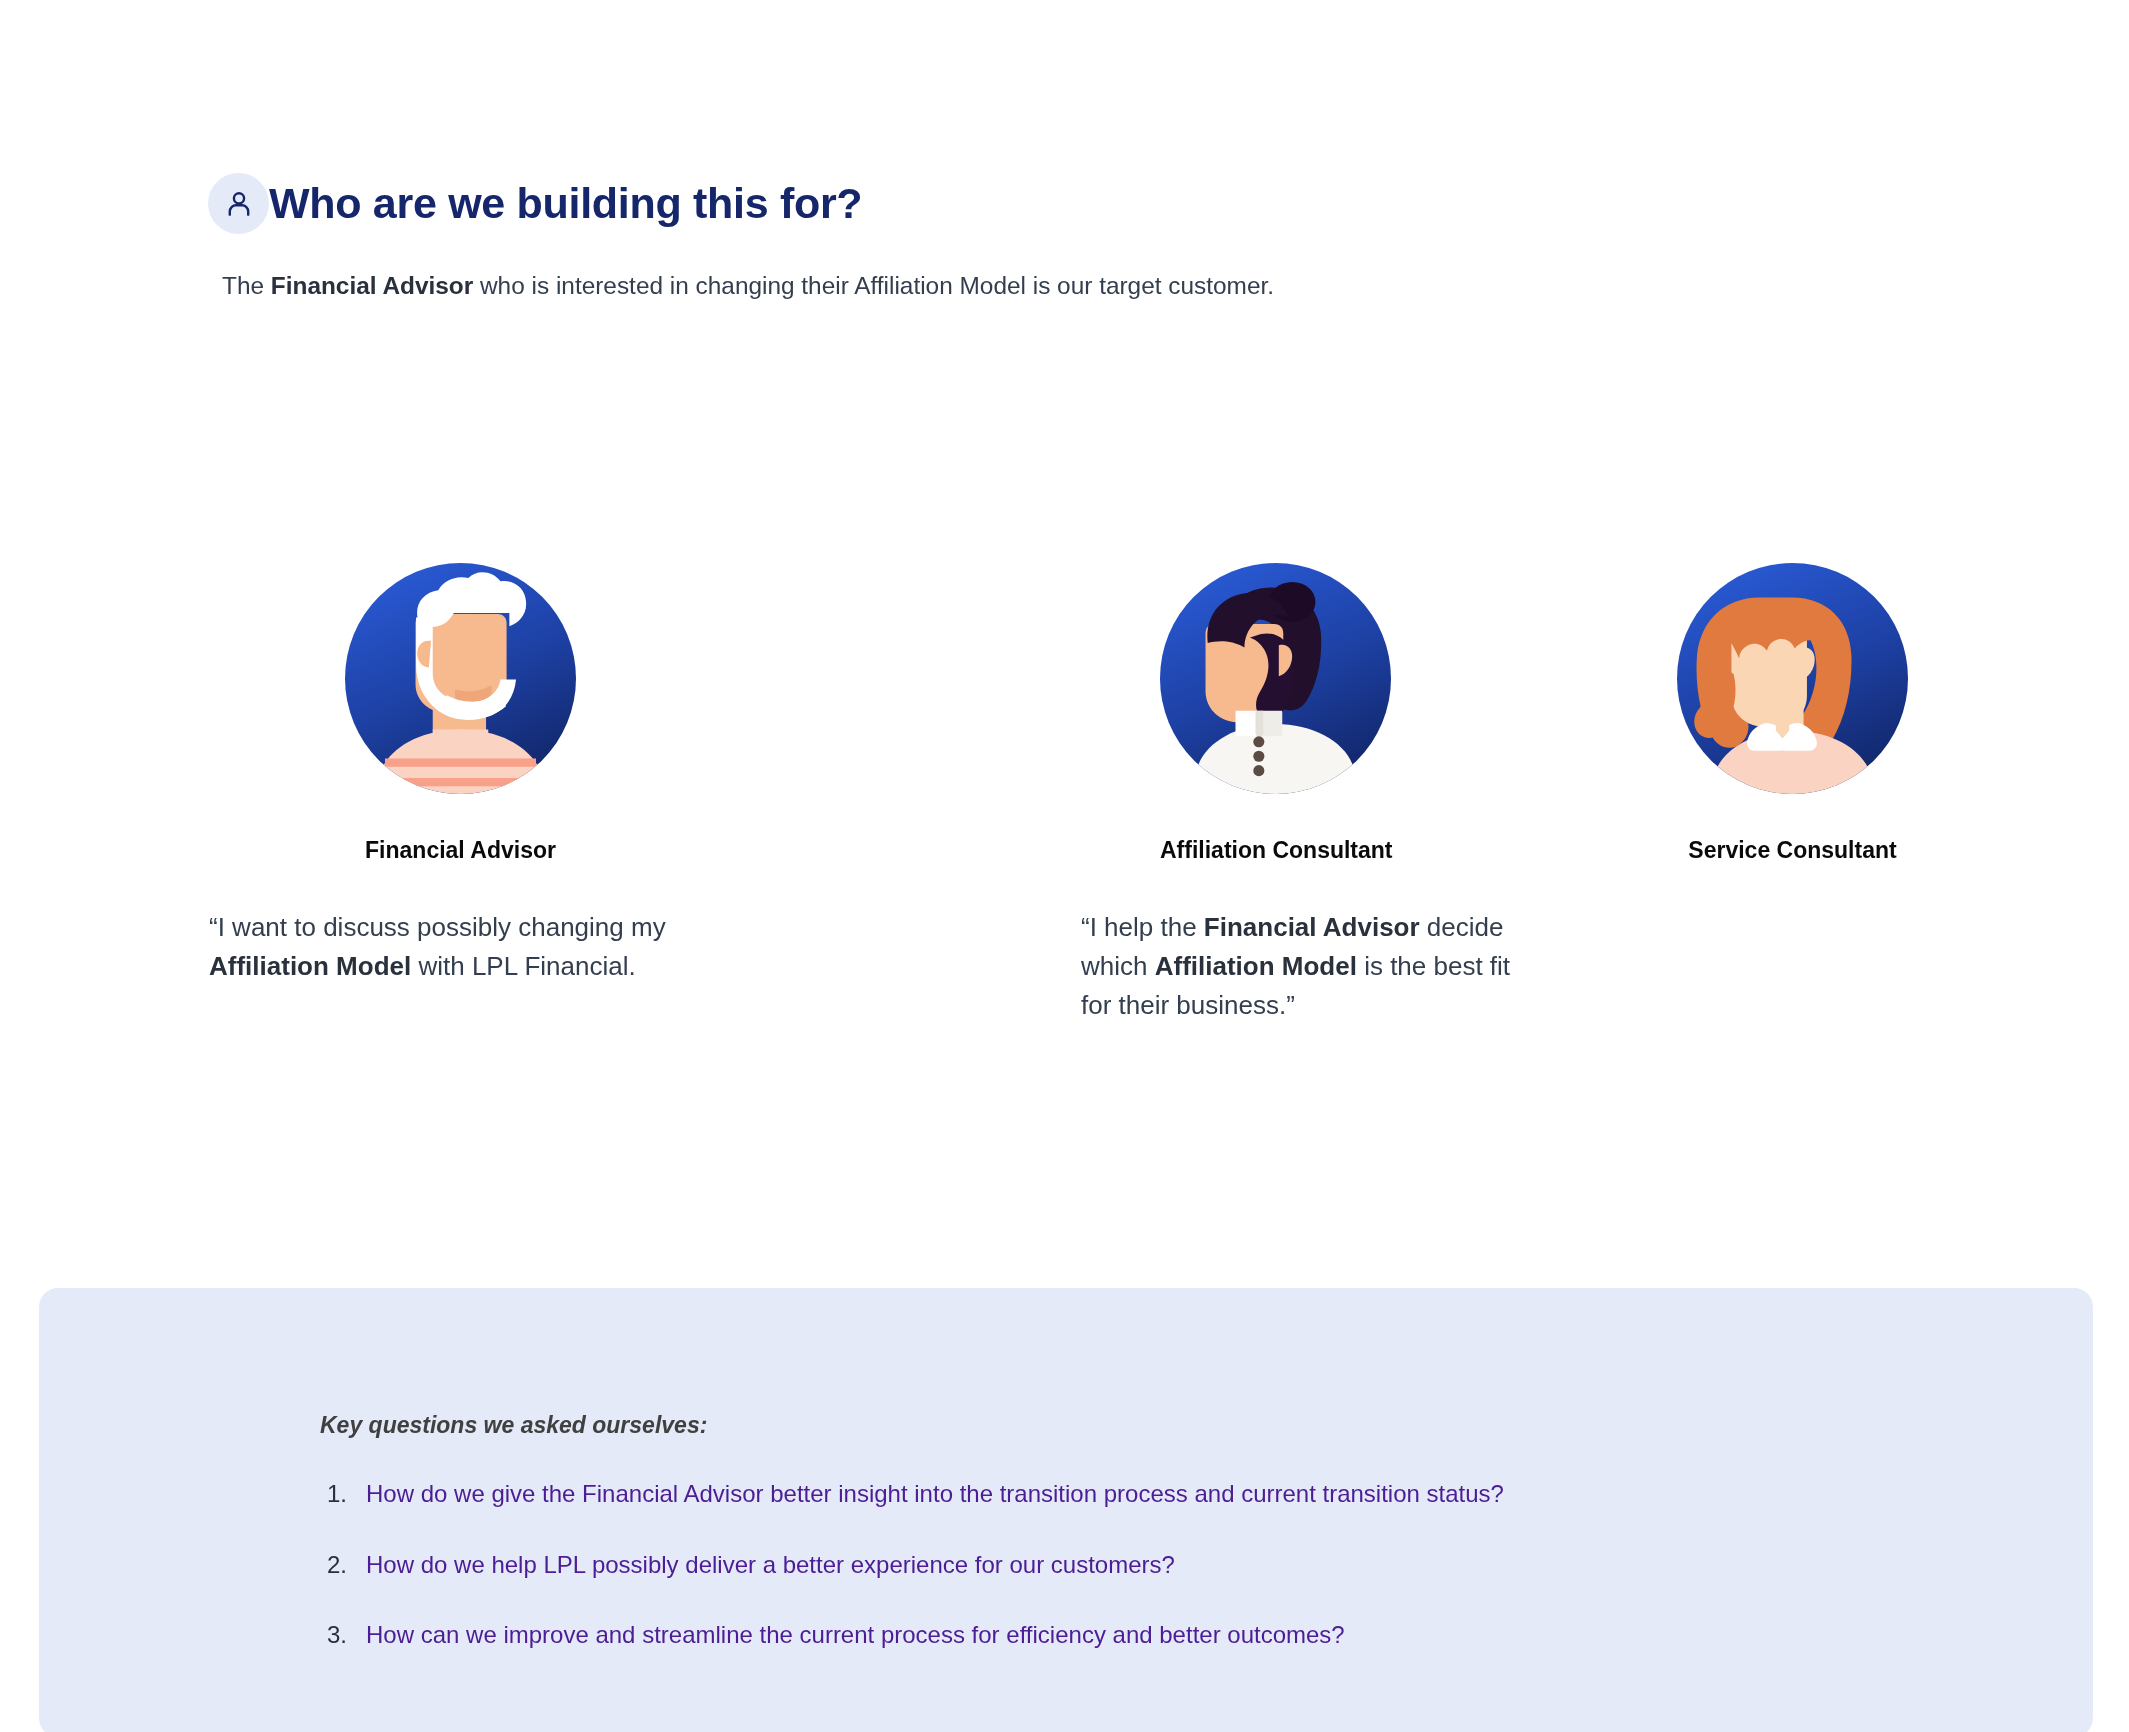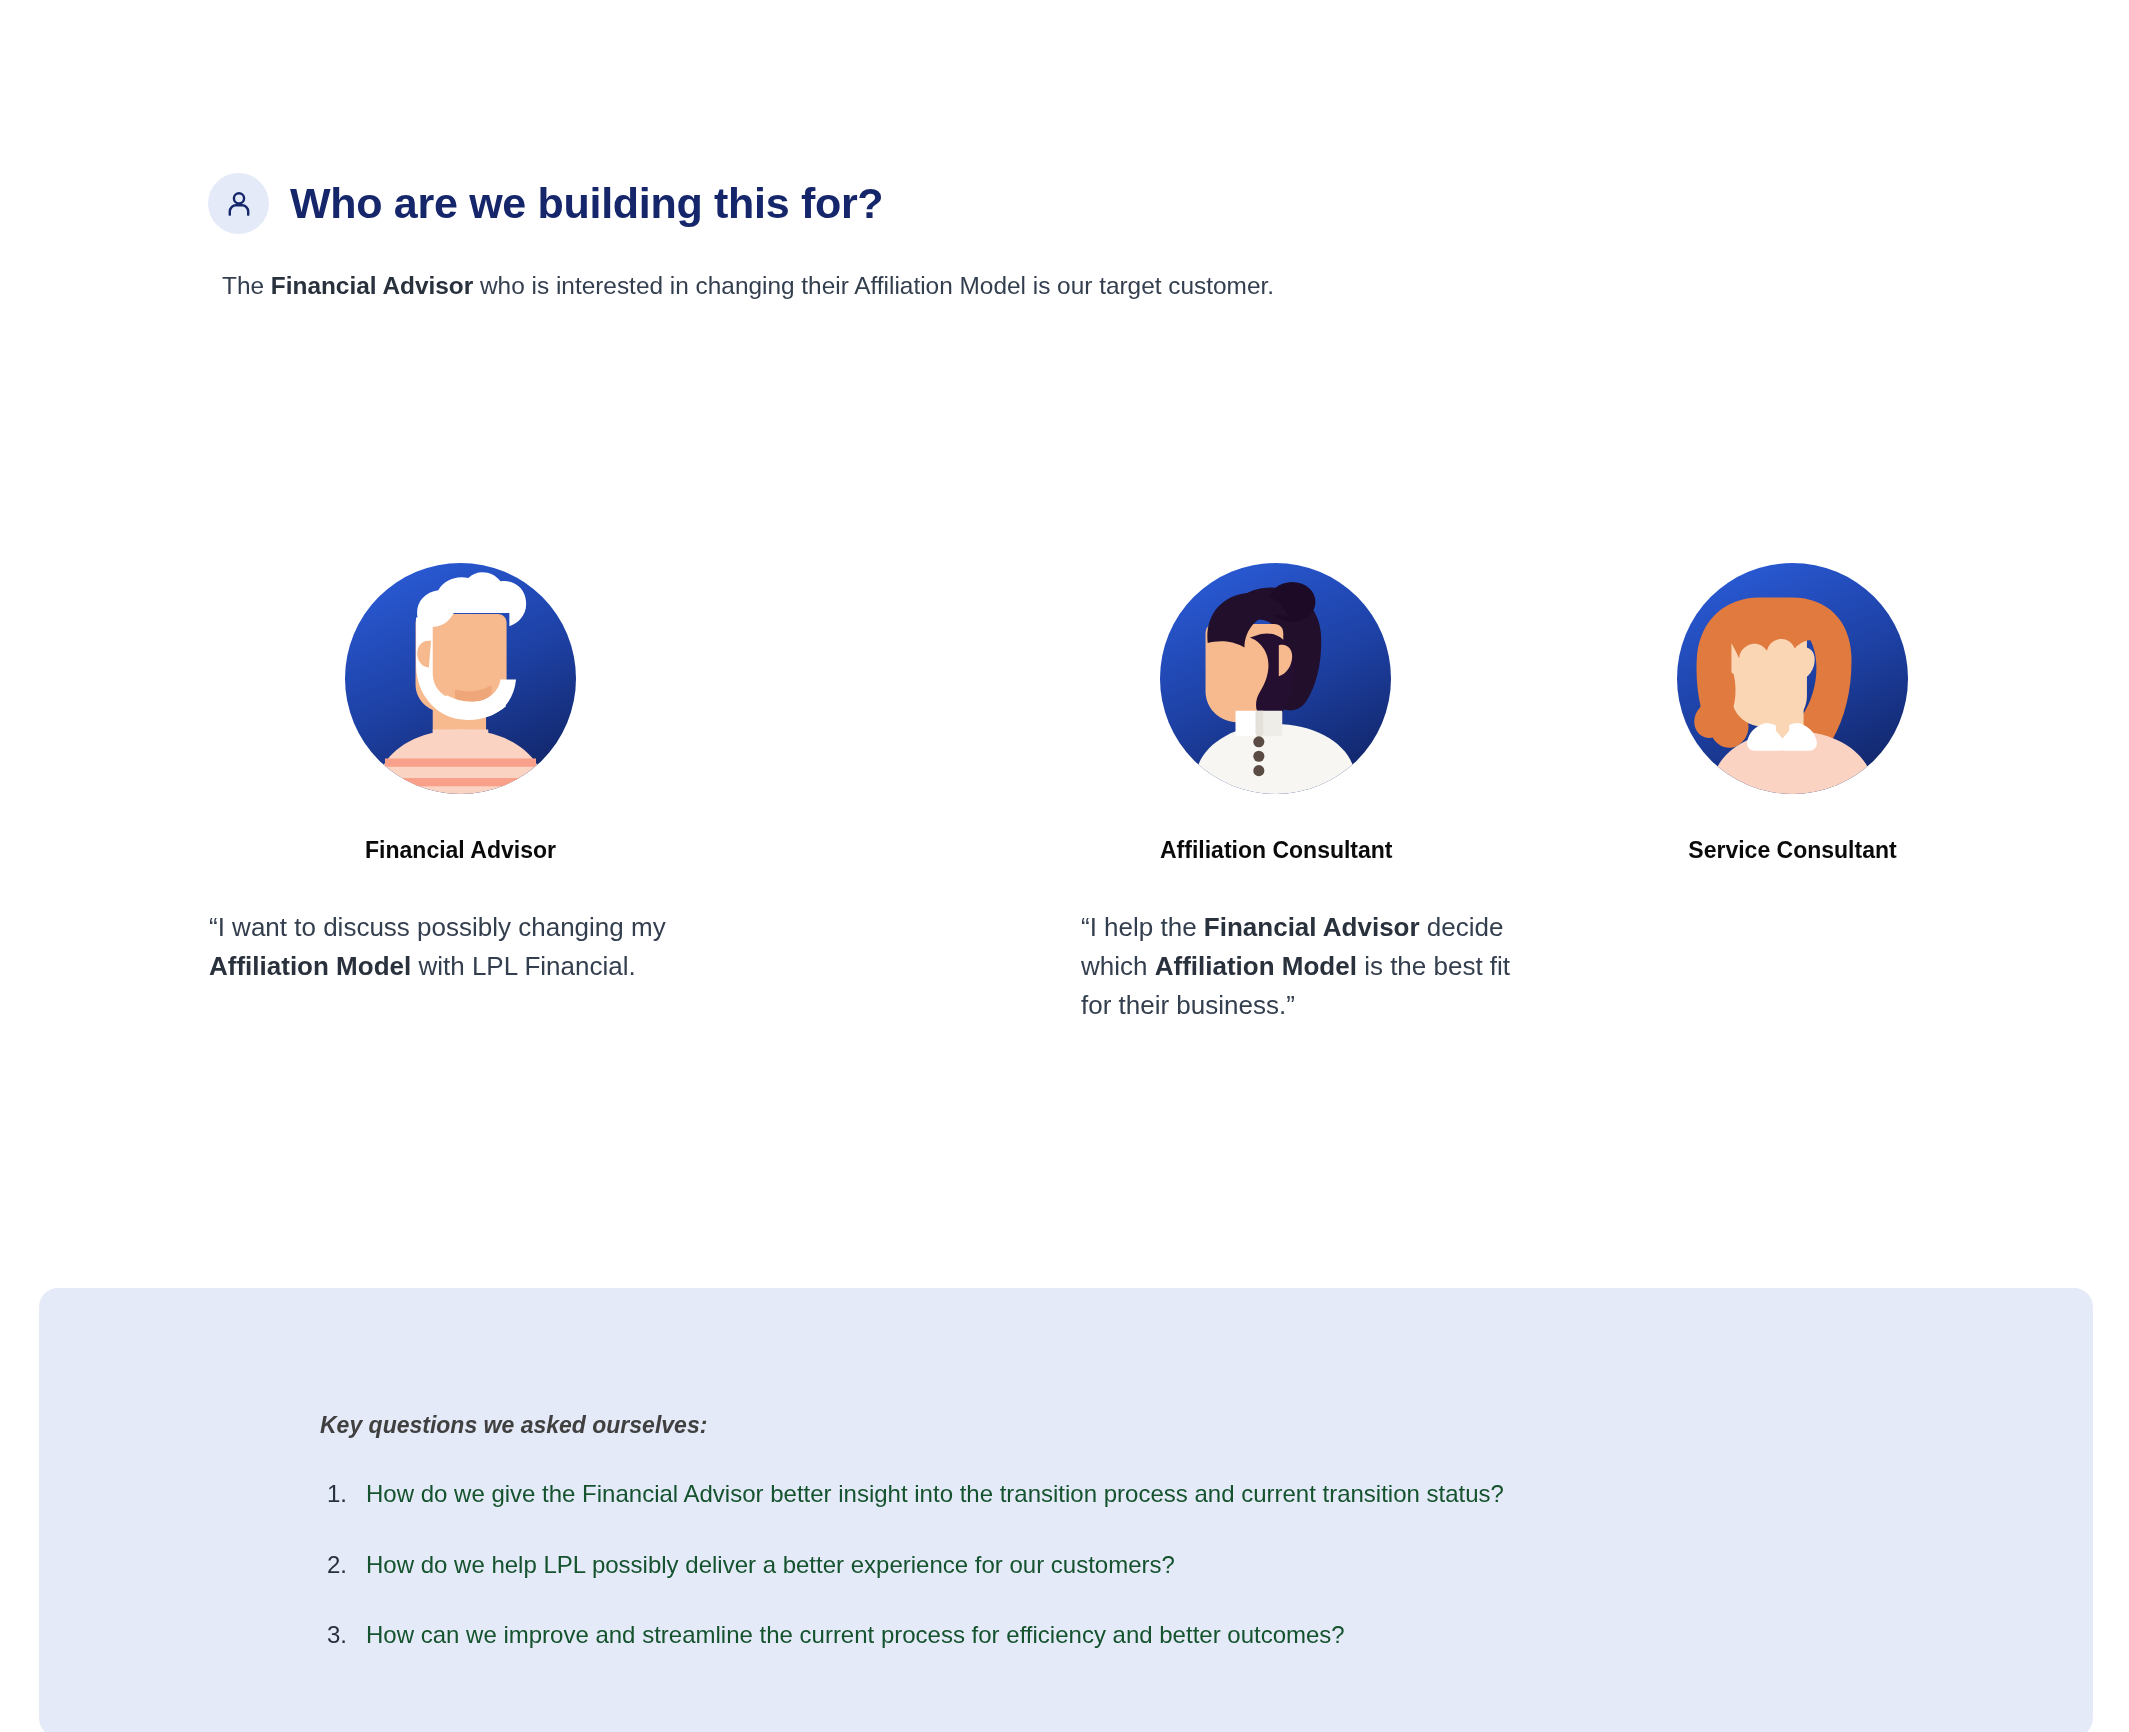--- a/index.html
+++ b/index.html
@@ -19,21 +19,20 @@
     background: #FFFFFF;
   }
 
   
   .heading-row {
     position: absolute;
     left: 208px;
     top: 173px;
     display: flex;
     align-items: center;
-    gap: 21px;
   }
   .heading-badge {
     width: 61px;
     height: 61px;
     border-radius: 50%;
     background: #E4EAF8;
     display: flex;
     align-items: center;
     justify-content: center;
     flex: 0 0 auto;
@@ -128,21 +127,21 @@
     left: 288px;
     top: 189px;
     width: 1663px;
     list-style: none;
     counter-reset: q;
   }
   .questions-list li {
     position: relative;
     font-size: 24px;
     line-height: 1.4;
-    color: #14532d;
+    color: #4c1d95;
     padding-left: 39px;
     margin-bottom: 37px;
     counter-increment: q;
   }
   .questions-list li:last-child { margin-bottom: 0; }
   .questions-list li::before {
     content: counter(q) ".";
     position: absolute;
     left: 0;
     top: 0;

